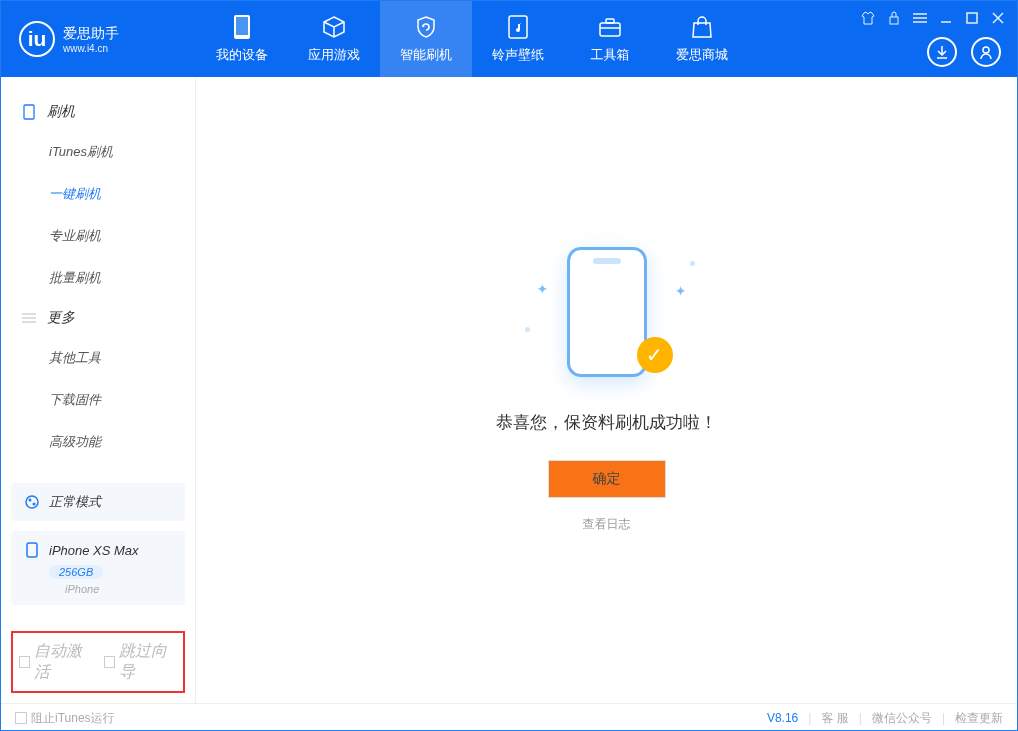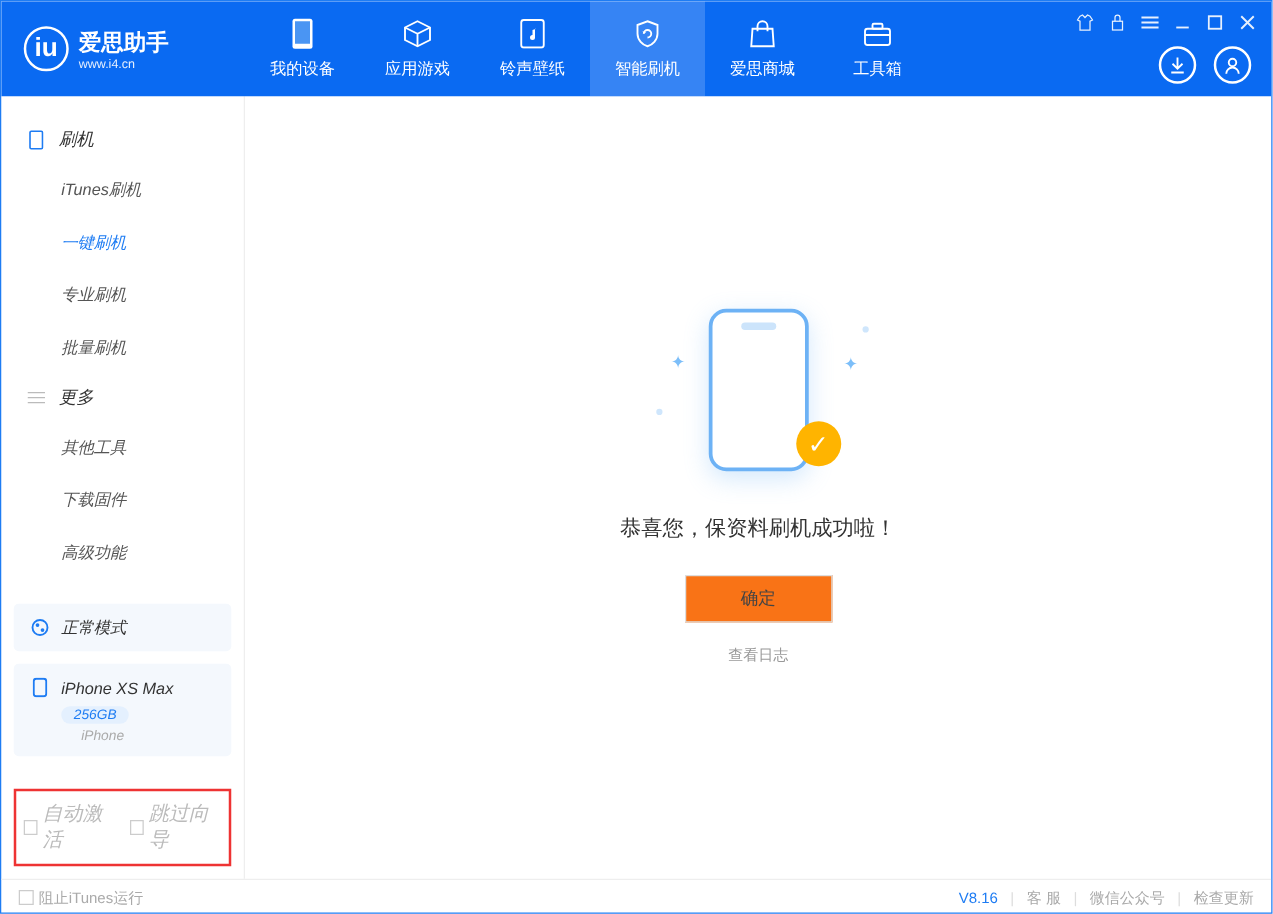--- a/index.html
+++ b/index.html
@@ -3,21 +3,21 @@
 <meta charset="utf-8">
 <style>
 * { margin: 0; padding: 0; box-sizing: border-box; font-family: "Microsoft YaHei", Arial, sans-serif; }
 body { background: #fff; width: 1018px; height: 731px; overflow: hidden; border: 1px solid #1e7cf3; }
 
 
 .header { height: 76px; background: linear-gradient(to right, #0a6af2, #0a6af2); display: flex; align-items: center; color: #fff; position: relative; }
 .logo { display: flex; align-items: center; padding: 0 18px; width: 195px; }
 .logo-icon { width: 36px; height: 36px; border: 2px solid #fff; border-radius: 50%; display: flex; align-items: center; justify-content: center; font-weight: bold; font-size: 21px; }
 .logo-text { margin-left: 8px; }
-.logo-title { font-size: 18px; font-weight: bold; }
+.logo-title { font-size: 14px; font-weight: normal; }
 .logo-sub { font-size: 10px; opacity: .9; }
 
 .tabs { display: flex; height: 100%; text-align: center; }
 .tab { width: 92px; display: flex; flex-direction: column; align-items: center; justify-content: center; font-size: 13px; cursor: pointer; position: relative; }
 .tab.active { background: rgba(255,255,255,.18); }
 .tab-icon { width: 26px; height: 26px; margin-bottom: 6px; display: flex; align-items: center; justify-content: center; }
 
 .header-right { position: absolute; right: 10px; top: 8px; display: flex; gap: 8px; align-items: center; }
 .header-right .hbtn { width: 18px; height: 18px; display: flex; align-items: center; justify-content: center; cursor: pointer; opacity: .9; }
 .header-circles { position: absolute; right: 16px; bottom: 10px; display: flex; gap: 14px; }
@@ -89,57 +89,57 @@
     </div>
     <div class="tab">
       <span class="tab-icon">
           <svg width="24" height="24" viewBox="0 0 24 24">
             <path d="M12 2 L22 7 L22 17 L12 22 L2 17 L2 7 Z" fill="none" stroke="#fff" stroke-width="1.5"></path>
             <path d="M2 7 L12 12 L22 7 M12 12 L12 22" stroke="#fff" stroke-width="1.5" fill="none"></path>
           </svg>
         </span>
       <span>应用游戏</span>
     </div>
-    <div class="tab">
-      <span class="tab-icon">
-          <svg width="20" height="24" viewBox="0 0 20 24">
-            <rect x="1" y="1" width="18" height="22" rx="2" fill="none" stroke="#fff" stroke-width="1.5"></rect>
-            <path d="M12 8 L12 15 A2 2 0 1 1 10 13 L10 9 L13 8" fill="#fff"></path>
-          </svg>
-        </span>
-      <span>铃声壁纸</span>
-    </div>
     <div class="tab active">
       <span class="tab-icon">
           <svg width="24" height="24" viewBox="0 0 24 24">
             <path d="M12 2 L20 5 L20 12 C20 17 16 21 12 22 C8 21 4 17 4 12 L4 5 Z" fill="none" stroke="#fff" stroke-width="1.5"></path>
             <path d="M9 12 A3 3 0 1 1 12 15" fill="none" stroke="#fff" stroke-width="1.5"></path>
             <path d="M8 10 L9 12 L11 11" fill="#fff"></path>
           </svg>
         </span>
       <span>智能刷机</span>
     </div>
     <div class="tab">
       <span class="tab-icon">
-          <svg width="22" height="24" viewBox="0 0 22 24">
-            <path d="M3 8 L19 8 L20 22 L2 22 Z" fill="none" stroke="#fff" stroke-width="1.5"></path>
-            <path d="M7 10 L7 6 A4 4 0 0 1 15 6 L15 10" fill="none" stroke="#fff" stroke-width="1.5"></path>
-          </svg>
-        </span>
-      <span>爱思商城</span>
+          <svg width="20" height="24" viewBox="0 0 20 24">
+            <rect x="1" y="1" width="18" height="22" rx="2" fill="none" stroke="#fff" stroke-width="1.5"></rect>
+            <path d="M12 8 L12 15 A2 2 0 1 1 10 13 L10 9 L13 8" fill="#fff"></path>
+          </svg>
+        </span>
+      <span>铃声壁纸</span>
     </div>
     <div class="tab">
       <span class="tab-icon">
           <svg width="24" height="22" viewBox="0 0 24 22">
             <rect x="2" y="7" width="20" height="13" rx="2" fill="none" stroke="#fff" stroke-width="1.5"></rect>
             <rect x="8" y="3" width="8" height="4" rx="1" fill="none" stroke="#fff" stroke-width="1.5"></rect>
             <line x1="2" y1="12" x2="22" y2="12" stroke="#fff" stroke-width="1.5"></line>
           </svg>
         </span>
       <span>工具箱</span>
+    </div>
+    <div class="tab">
+      <span class="tab-icon">
+          <svg width="22" height="24" viewBox="0 0 22 24">
+            <path d="M3 8 L19 8 L20 22 L2 22 Z" fill="none" stroke="#fff" stroke-width="1.5"></path>
+            <path d="M7 10 L7 6 A4 4 0 0 1 15 6 L15 10" fill="none" stroke="#fff" stroke-width="1.5"></path>
+          </svg>
+        </span>
+      <span>爱思商城</span>
     </div>
   </div>
 
   <div class="header-right">
     <span class="hbtn">
         <svg width="14" height="14" viewBox="0 0 14 14">
           <path d="M3 2 L5 1 L7 3 L9 1 L11 2 L13 5 L11 6 L11 13 L3 13 L3 6 L1 5 Z" fill="none" stroke="#fff"></path>
         </svg>
       </span>
     <span class="hbtn">

